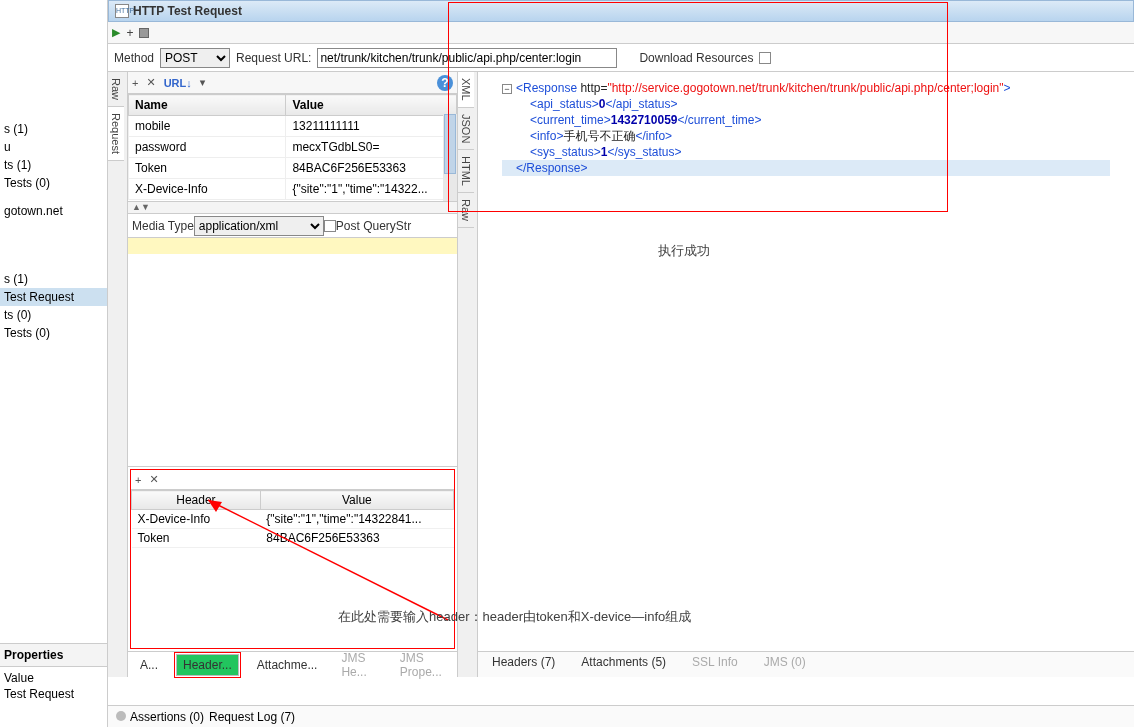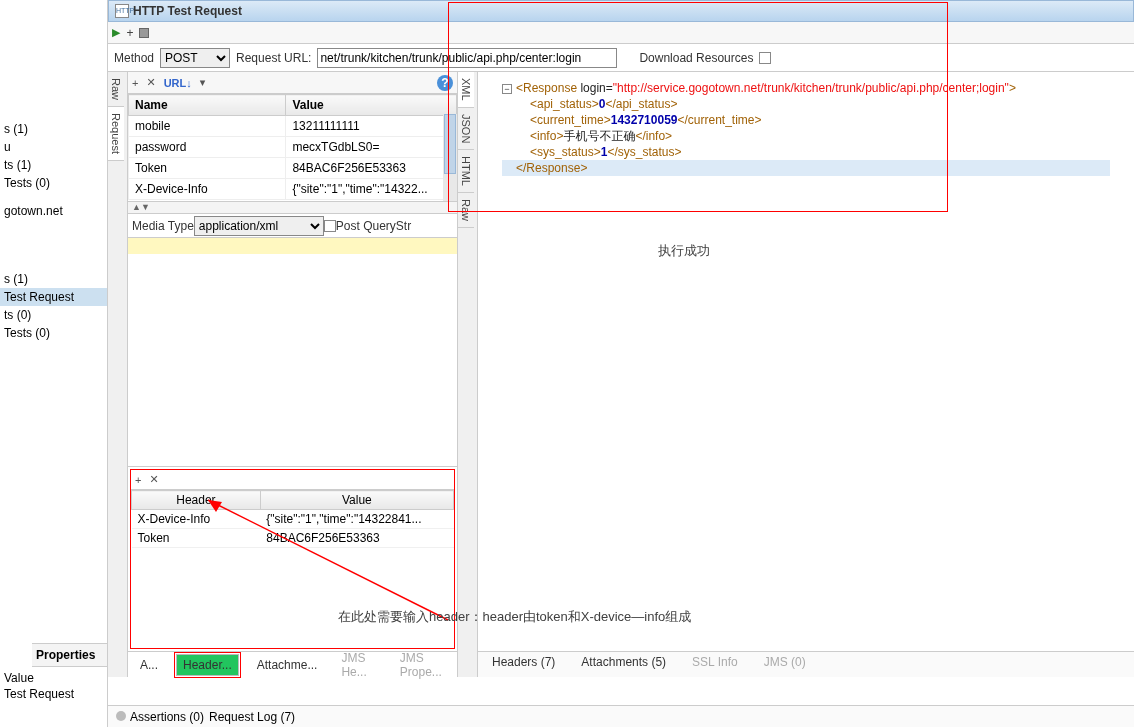--- a/index.html
+++ b/index.html
@@ -2,21 +2,21 @@
 <html><head>
 <meta charset="utf-8">
 <style>
 * { box-sizing: border-box; margin: 0; padding: 0; font-family: Tahoma, Arial, sans-serif; font-size: 12px; }
 body { background: #fff; width: 1134px; height: 727px; overflow: hidden; position: relative; }
 
 .left-col { position: absolute; left: 0; top: 0; width: 108px; height: 727px; border-right: 1px solid #ccc; background: #fff; }
 .left-list { padding-top: 120px; }
 .left-item { padding: 2px 4px; white-space: nowrap; overflow: hidden; }
 .left-item.sel { background: #cce0f0; }
-.left-props-hdr { position: absolute; bottom: 60px; left: 0; right: 0; padding: 4px; font-weight: bold; border-top: 1px solid #ccc; border-bottom: 1px solid #ccc; background: #f4f4f4; margin-left: 32px; }
+.left-props-hdr { position: absolute; bottom: 60px; left: 0; right: 0; padding: 4px; font-weight: bold; border-top: 1px solid #ccc; border-bottom: 1px solid #ccc; background: #f4f4f4; }
 .left-props-row { position: absolute; bottom: 40px; padding: 2px 4px; }
 .left-props-row2 { position: absolute; bottom: 24px; padding: 2px 4px; }
 
 .main { position: absolute; left: 108px; top: 0; right: 0; bottom: 0; }
 
 .titlebar { height: 22px; background: linear-gradient(#dceaf7, #b8d4ee); border: 1px solid #99b8d8; padding: 2px 6px; display: flex; align-items: center; gap: 4px; }
 .titlebar .icon { width: 14px; height: 14px; background: #fff; border: 1px solid #888; font-size: 7px; line-height: 12px; text-align: center; color: #4070a0; }
 .titlebar .title { font-weight: bold; color: #333; }
 
 .toolbar1 { height: 22px; background: #f7f7f7; border-bottom: 1px solid #ccc; display: flex; align-items: center; padding: 0 4px; gap: 6px; }
@@ -67,21 +67,21 @@
 .btab.active::after { content:""; position:absolute; left:-3px; top:-3px; right:-3px; bottom:-3px; border: 1px solid red; }
 .btab.dis { color: #aaa; cursor: default; }
 
 .status-bar { position: absolute; bottom: 0; left: 0; right: 0; height: 22px; border-top: 1px solid #ccc; display: flex; align-items: center; padding: 0 8px; gap: 5px; background: #fafafa; }
 .bullet { width: 10px; height: 10px; border-radius: 50%; background: #bbb; display: inline-block; margin-right: 4px; }
 
 .right-panel { flex: 1; display: flex; position: relative; }
 .vtabs2 { width: 20px; background: #f0f0f0; border-right: 1px solid #ccc; }
 .resp-area { flex: 1; position: relative; padding: 4px; }
 .xml-box { padding: 4px 20px; font-family: 'Courier New', monospace; font-size: 12px; line-height: 16px; }
-.tag { color: #a16207; }
+.tag { color: #1d4ed8; }
 .attr { color: #ee1111; }
 .txt { color: #222; }
 .num { color: #0000aa; font-weight: bold; }
 .minus { display: inline-block; width: 10px; height: 10px; border: 1px solid #888; text-align: center; line-height: 8px; font-size: 9px; margin-right: 4px; color: #333; background: #fff; cursor: pointer; }
 .red-box { position: absolute; border: 1px solid red; pointer-events: none; }
 .anno { color: #404040; font-size: 13px; }
 
 .arrow { position: absolute; pointer-events: none; }
 .arrow-line { stroke: red; stroke-width: 1.5; fill: none; }
 .arrow-head { fill: red; }
@@ -230,21 +230,21 @@
 
     <div class="right-panel">
       <div class="vtabs2">
         <div class="vtab active">XML</div>
         <div class="vtab">JSON</div>
         <div class="vtab">HTML</div>
         <div class="vtab">Raw</div>
       </div>
       <div class="resp-area">
         <div class="xml-box">
-          <div><span class="minus">−</span><span class="tag">&lt;<span>Response</span></span> <span class="txt">login=</span><span class="attr">"http://service.gogotown.net/trunk/kitchen/trunk/public/api.php/center;login"</span><span class="tag">&gt;</span></div>
+          <div><span class="minus">−</span><span class="tag">&lt;<span>Response</span></span> <span class="txt">http=</span><span class="attr">"http://service.gogotown.net/trunk/kitchen/trunk/public/api.php/center;login"</span><span class="tag">&gt;</span></div>
           <div style="padding-left:28px"><span class="tag">&lt;<span>api_status</span>&gt;</span><span class="num">0</span><span class="tag">&lt;<span>/api_status</span>&gt;</span></div>
           <div style="padding-left:28px"><span class="tag">&lt;<span>current_time</span>&gt;</span><span class="num">1432710059</span><span class="tag">&lt;<span>/current_time</span>&gt;</span></div>
           <div style="padding-left:28px"><span class="tag">&lt;<span>info</span>&gt;</span><span class="txt">手机号不正确</span><span class="tag">&lt;<span>/info</span>&gt;</span></div>
           <div style="padding-left:28px"><span class="tag">&lt;<span>sys_status</span>&gt;</span><span class="num">1</span><span class="tag">&lt;<span>/sys_status</span>&gt;</span></div>
           <div style="background:#dceaf7;"><span style="margin-left:14px" class="tag">&lt;<span>/Response</span>&gt;</span></div>
         </div>
 
         <div class="red-box" style="left:-30px; top:-70px; width:500px; height:210px;"></div>
         <div class="anno" style="position:absolute; left:180px; top:170px;">执行成功</div>
 

